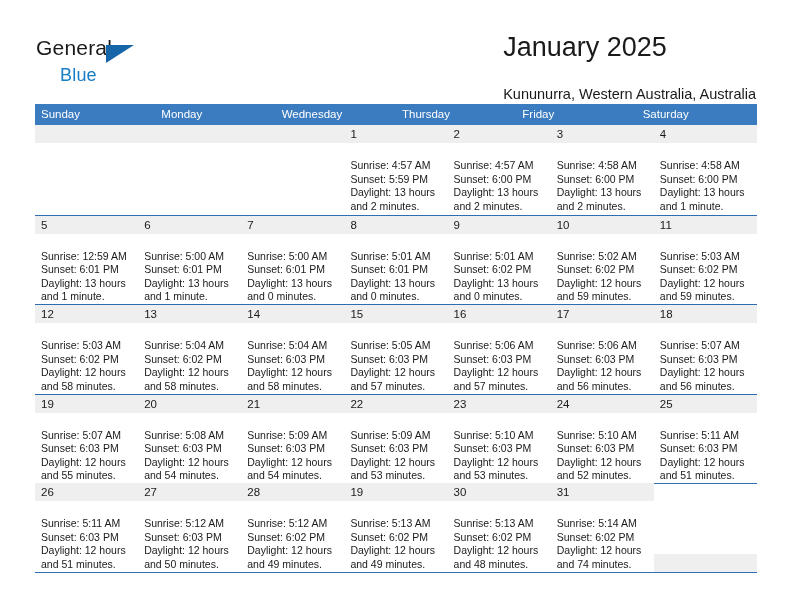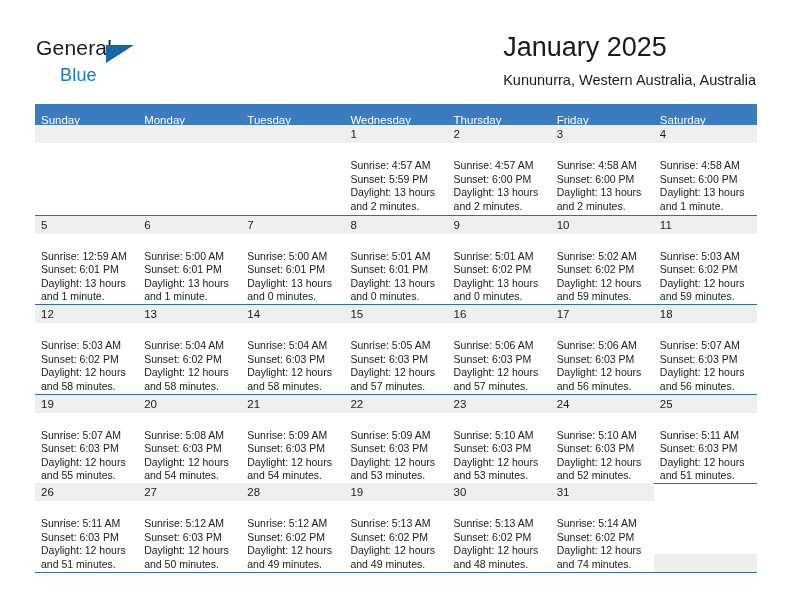--- a/index.html
+++ b/index.html
@@ -74,21 +74,21 @@
   .month-title {
     font-size: 27px;
     color: #1a1a1a;
     line-height: 34px;
     white-space: nowrap;
   }
   .location {
     font-size: 14.5px;
     color: #1a1a1a;
     line-height: 20px;
-    margin-top: 6px;
+    margin-top: 20px;
     white-space: nowrap;
   }
 
   
   .calendar {
     position: absolute;
     left: 35px;
     top: 104px;
     width: 722px;
   }
@@ -99,21 +99,20 @@
     height: 21px;
   }
   .weekday {
     flex: 1 1 0;
     color: #ffffff;
     font-size: 11.5px;
     line-height: 21px;
     padding-left: 6px;
     box-sizing: border-box;
     white-space: nowrap;
-    margin-top: 6px;
   }
 
   .week {
     display: flex;
     border-top: 1.5px solid #2f6cb0;
     height: 89.5px;
     box-sizing: border-box;
   }
   .week.first {
     border-top: none;
@@ -168,21 +167,20 @@
       <div class="month-title">January 2025</div>
       <div class="location">Kununurra, Western Australia, Australia</div>
     </div>
 
   </div>
 
   <div class="calendar">
     <div class="weekdays" id="weekday-row">
         <div class="weekday">Sunday</div>
         <div class="weekday">Monday</div>
-        <div class="weekday">Tuesday</div>
         <div class="weekday">Wednesday</div>
         <div class="weekday">Thursday</div>
         <div class="weekday">Friday</div>
         <div class="weekday">Saturday</div>
       </div>
     <div id="weeks-container">
         <div class="week first">
           <div class="day">
             <div class="day-num empty"></div>
           </div>

